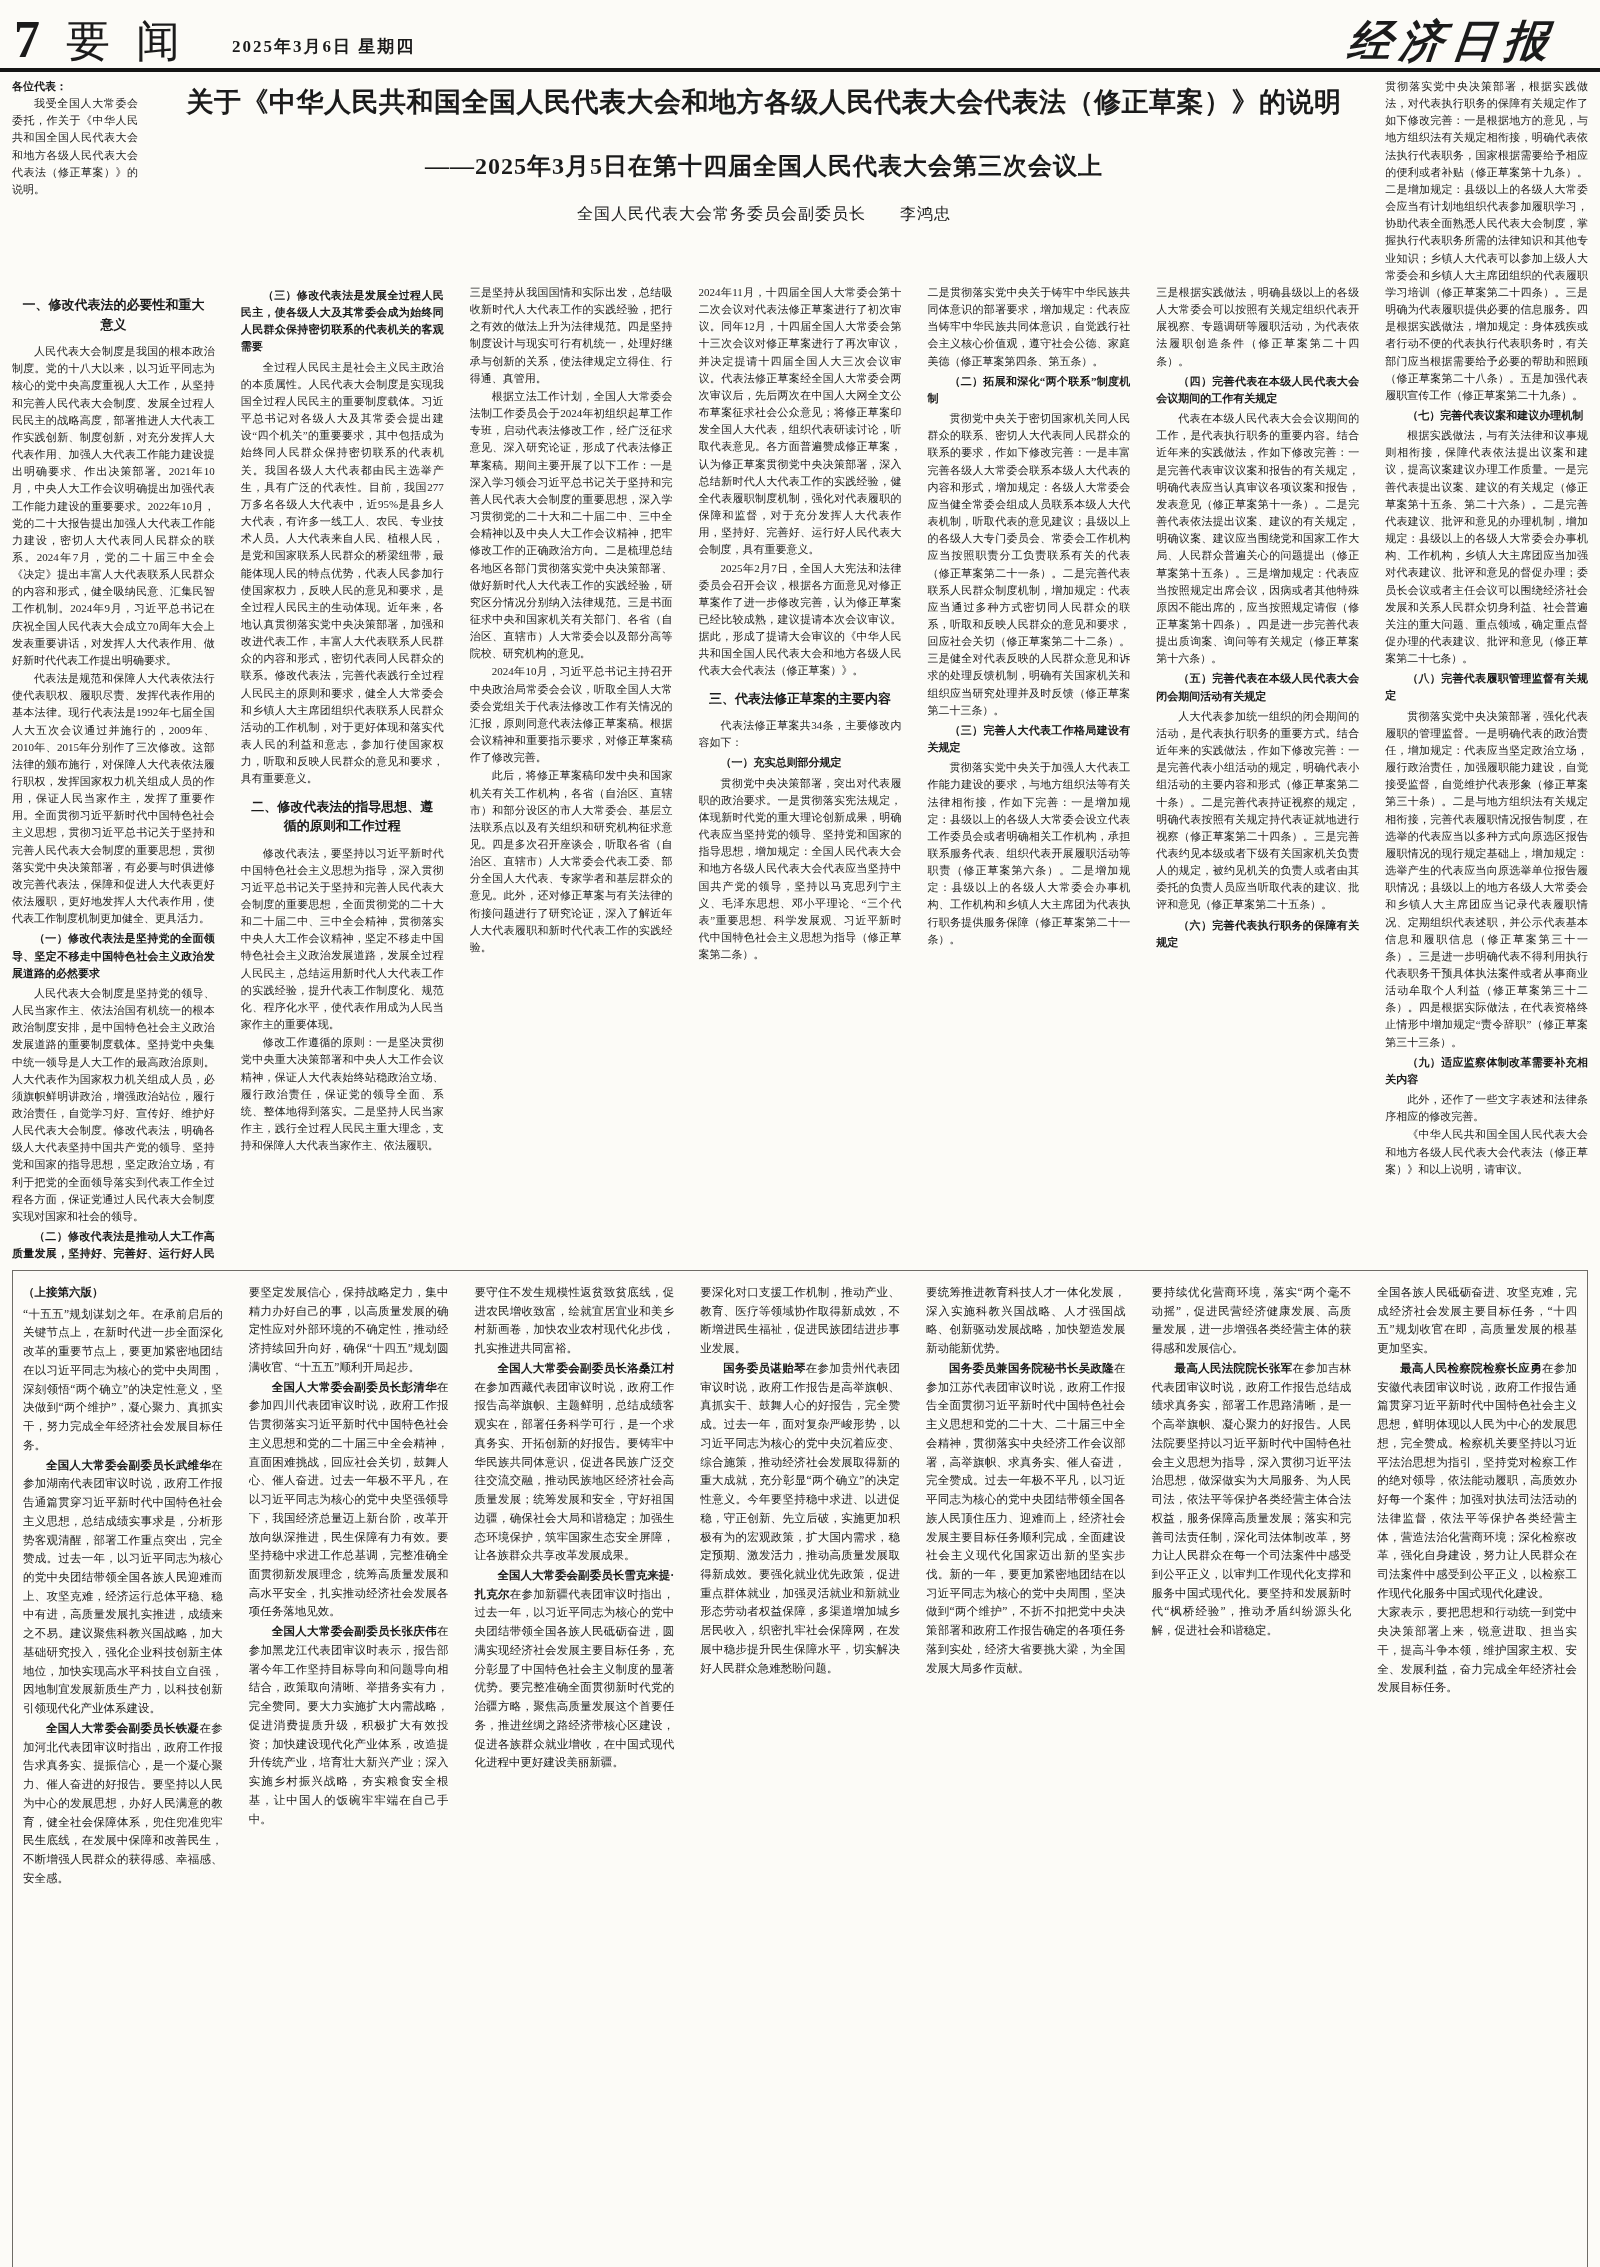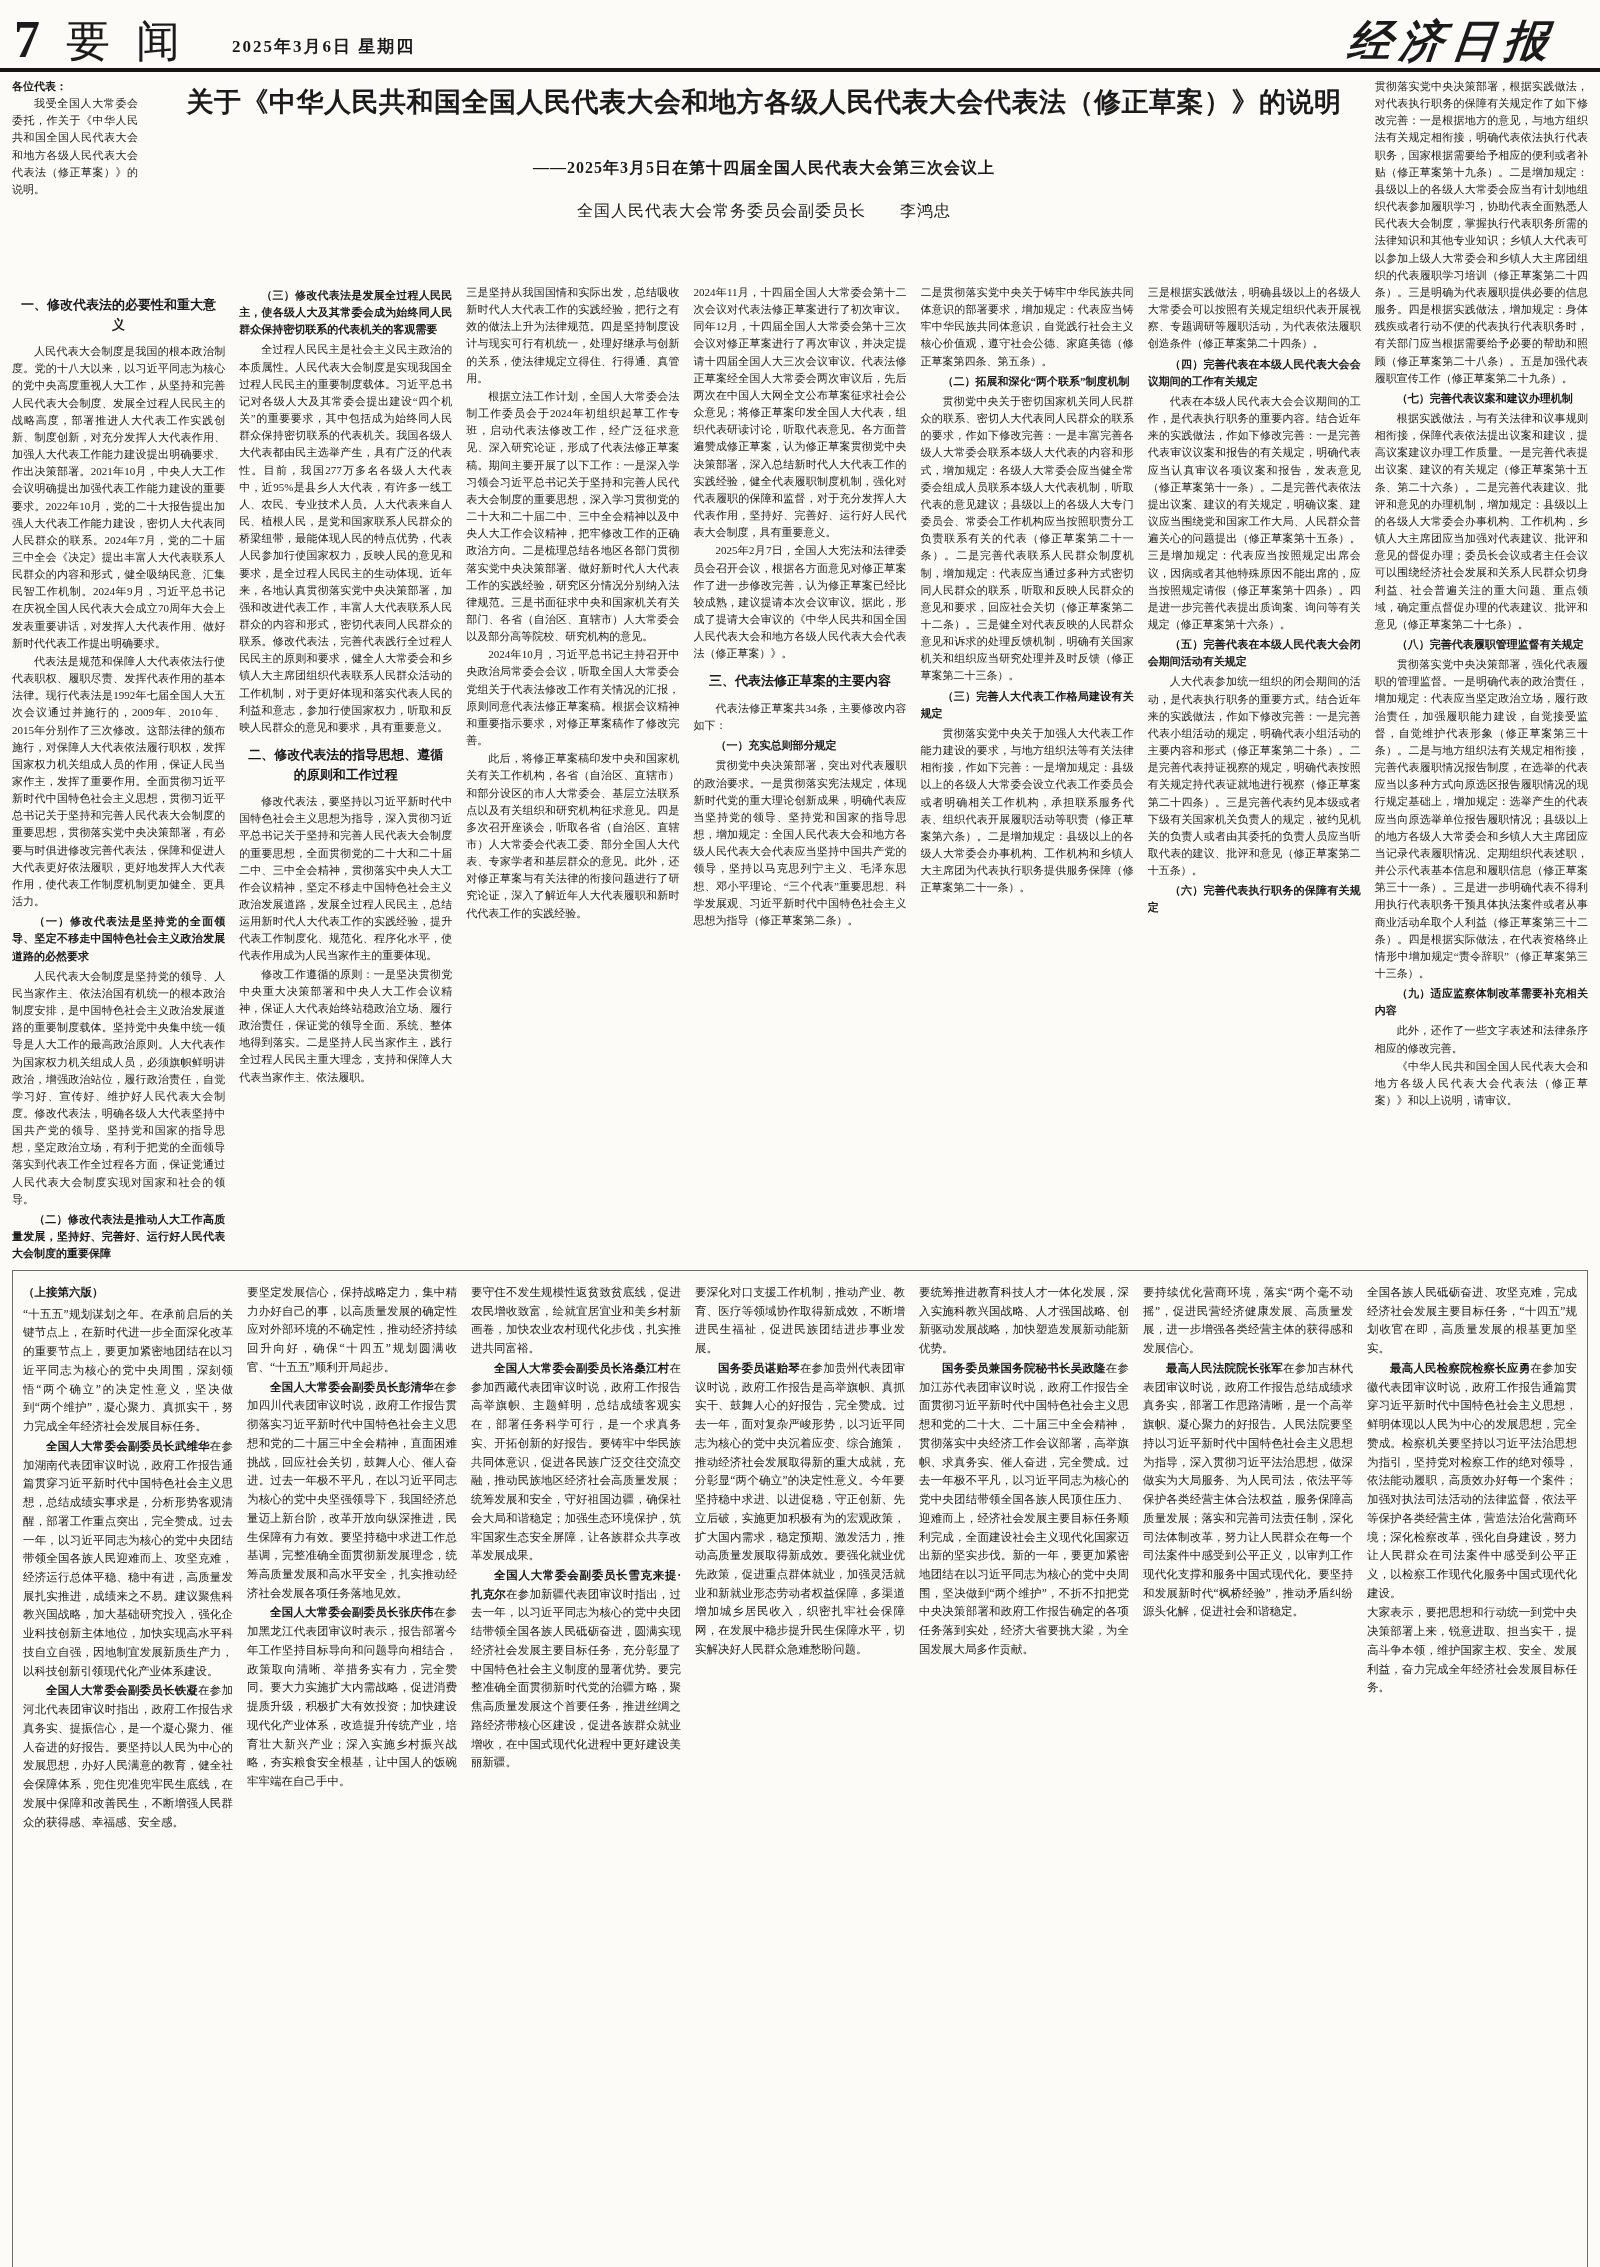--- a/index.html
+++ b/index.html
@@ -12,23 +12,23 @@
   .mh-page{font-size:52px;font-weight:900;line-height:.85;font-family:"Liberation Serif",serif;}
   .mh-section{font-size:44px;font-weight:400;letter-spacing:26px;line-height:.9;}
   .mh-date{font-size:17px;font-weight:700;padding-bottom:4px;letter-spacing:2px;}
   .mh-paper{font-size:44px;font-weight:700;font-style:italic;letter-spacing:8px;
             transform:skewX(-6deg);padding-right:30px;line-height:.9;}
   
   .article-top{position:relative;margin:6px 12px 0 12px;height:1182px;}
   .headline-block{position:absolute;left:140px;top:6px;width:1224px;height:196px;
                   text-align:center;z-index:2;}
   .headline{font-size:27px;font-weight:900;letter-spacing:0.5px;white-space:nowrap;}
-  .subhead{font-size:16px;font-weight:700;margin-top:38px;letter-spacing:1px;}
+  .subhead{font-size:24px;font-weight:700;margin-top:30px;letter-spacing:1px;}
   .byline{font-size:16px;margin-top:22px;letter-spacing:1px;}
-  .cols{display:flex;gap:14px;height:100%;}
+  .cols{display:flex;gap:26px;height:100%;}
   .col{flex:1;min-width:0;overflow:hidden;font-size:11px;line-height:1.56;
        text-align:justify;text-justify:inter-ideograph;}
   .col.under-head{padding-top:206px;box-sizing:border-box;}
   
   .b-p{text-indent:2em;margin:0 0 1px 0;}
   .b-pf{text-indent:0;margin:0 0 1px 0;}
   .b-h2{font-weight:900;text-align:center;font-size:13px;margin:9px 4px;line-height:1.5;text-indent:0;}
   .b-h3{font-weight:900;text-indent:2em;margin:3px 0;}
   .b-label{font-weight:900;width:126px;text-indent:0;}
   .b-introp{width:126px;text-indent:2em;}

